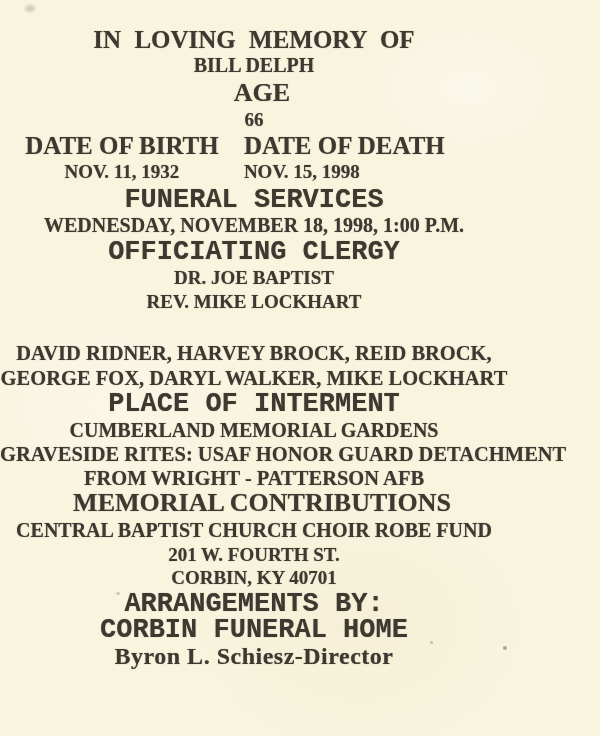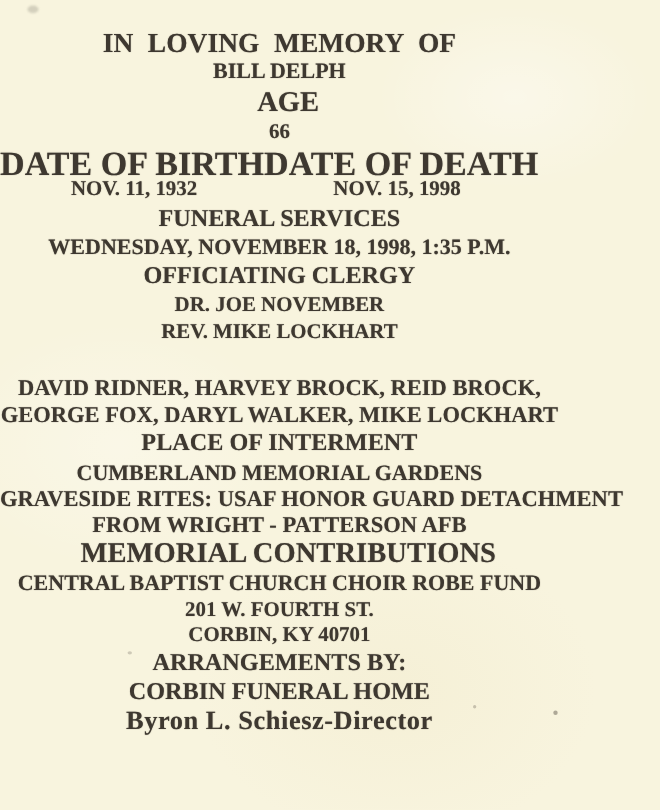--- a/index.html
+++ b/index.html
@@ -18,35 +18,35 @@
     color:var(--ink);
   }
   .card{position:relative;width:508px;height:736px;}
   .line{
     position:absolute;left:0;right:0;
     text-align:center;white-space:nowrap;
     font-weight:bold;line-height:1;
     text-shadow:0 0 1px rgba(62,56,48,.55);
   }
   .fs-title{font-size:25px;word-spacing:7px;}
-  .fs-h{font-size:22px;}
+  .fs-h{font-size:27px;font-family:Liberation Mono, monospace;}
   .fs-h2{font-size:26px;padding-left:16px;}
-  .fs-h3{font-size:31px;}
+  .fs-h3{font-size:25px;}
   .fs-sub{font-size:19px;}
   .fs-mid{font-size:20px;}
   .fs-wide{font-size:20.5px;}
   .fs-sig{font-size:24px;letter-spacing:.5px;}
 
   .two-col{
     position:absolute;left:0;right:0;
     display:flex;align-items:flex-start;
   }
   .two-col .col-left{width:250px;text-align:center;white-space:nowrap;
     font-weight:bold;line-height:1;text-shadow:0 0 1px rgba(62,56,48,.55);}
-  .two-col .col-right{width:240px;margin-left:auto;margin-right:30px;text-align:center;
+  .two-col .col-right{width:240px;margin-left:auto;margin-right:30px;
     white-space:nowrap;font-weight:bold;line-height:1;text-shadow:0 0 1px rgba(62,56,48,.55);}
 
   .speck{position:absolute;border-radius:50%;pointer-events:none;}
   .speck-a{left:25px;top:5px;width:10px;height:7px;background:rgba(120,115,105,.28);filter:blur(1px);}
   .speck-b{left:116px;top:592px;width:4px;height:3px;background:rgba(110,104,92,.30);filter:blur(.5px);}
   .speck-c{left:503px;top:646px;width:4px;height:4px;background:rgba(85,78,66,.45);filter:blur(.5px);}
   .speck-d{left:430px;top:641px;width:3px;height:3px;background:rgba(110,100,88,.35);filter:blur(.5px);}
 </style>
 </head>
 <body>
@@ -71,25 +71,25 @@
     <div class="col-right fs-h3">DATE OF DEATH</div>
   </div>
 
   <div class="two-col" style="top:162px">
     <div class="col-left fs-sub">NOV. 11, 1932</div>
     <div class="col-right fs-sub">NOV. 15, 1998</div>
   </div>
 
   <div class="line fs-h" style="top:187px">FUNERAL SERVICES</div>
 
-  <div class="line fs-mid" style="top:215px">WEDNESDAY, NOVEMBER 18, 1998, 1:35 P.M.</div>
+  <div class="line fs-mid" style="top:215px">WEDNESDAY, NOVEMBER 18, 1998, 1:00 P.M.</div>
 
   <div class="line fs-h" style="top:239px">OFFICIATING CLERGY</div>
 
-  <div class="line fs-sub" style="top:268px">DR. JOE NOVEMBER</div>
+  <div class="line fs-sub" style="top:268px">DR. JOE BAPTIST</div>
 
   <div class="line fs-sub" style="top:292px">REV. MIKE LOCKHART</div>
 
 
   <div class="line fs-wide" style="top:343px">DAVID RIDNER, HARVEY BROCK, REID BROCK,</div>
 
   <div class="line fs-wide" style="top:368px">GEORGE FOX, DARYL WALKER, MIKE LOCKHART</div>
 
   <div class="line fs-h" style="top:391px">PLACE OF INTERMENT</div>
 

